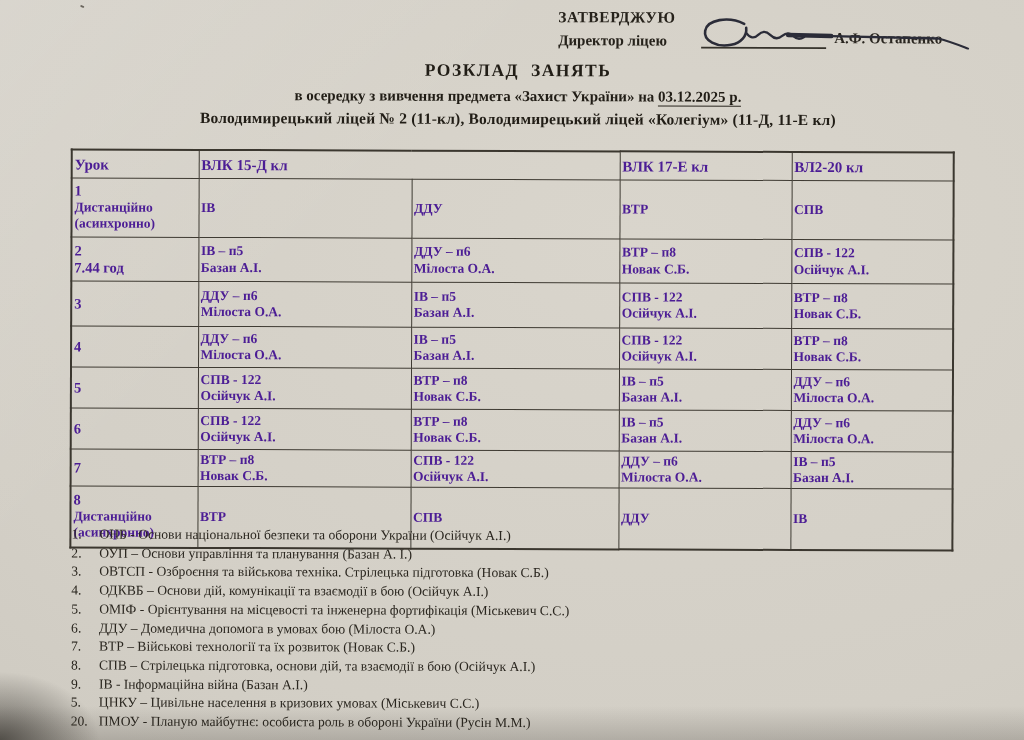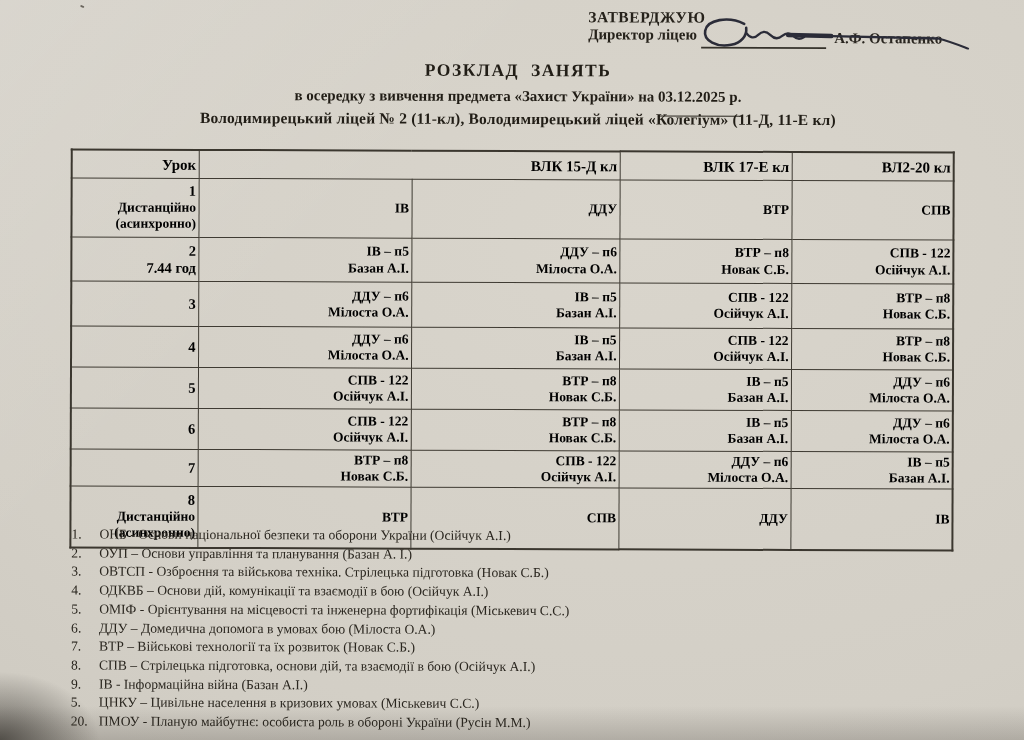--- a/index.html
+++ b/index.html
@@ -9,38 +9,38 @@
     background:
       radial-gradient(160px 110px at 0% 100%, rgba(22,19,15,0.60), rgba(22,19,15,0) 62%),
       linear-gradient(to top, rgba(55,50,44,0.22), rgba(55,50,44,0) 34px),
       linear-gradient(135deg, rgba(255,255,255,0.14), rgba(255,255,255,0) 32%),
       radial-gradient(1300px 900px at 62% 32%, #d9d5cc 0%, #d3cfc6 55%, #c9c5bc 100%);
   }
   .sheet{position:absolute;inset:0;transform:rotate(0.2deg);transform-origin:50% 50%;color:#26221b;}
   .speck{position:absolute;left:79px;top:7px;width:4px;height:2px;border-radius:2px;background:#57524a;opacity:.85;transform:rotate(20deg);}
 
   
-  .approval{position:absolute;left:587px;top:8px;font-weight:bold;}
+  .approval{position:absolute;left:557px;top:8px;font-weight:bold;}
   .approve-word{font-size:15.5px;letter-spacing:.6px;}
-  .director-row{font-size:15px;}
+  .director-row{margin-top:6px;font-size:15px;}
   .sig-name{position:absolute;left:833px;top:29px;font-size:15px;font-weight:bold;color:#2a2620;white-space:nowrap;}
   .sig-svg{position:absolute;left:697px;top:14px;pointer-events:none;}
 
   
   .titles{position:absolute;left:70px;right:60px;top:60px;text-align:center;font-weight:bold;color:#211d16;}
   .t1{font-size:17.5px;letter-spacing:1.5px;word-spacing:6px;}
   .t2{font-size:15px;margin-top:7px;}
-  .t2 .u{border-bottom:1.6px solid #2a261f;padding-bottom:11px;}
+  .t2 .u{border-bottom:1.6px solid #2a261f;padding-bottom:1px;}
   .t3{font-size:15.5px;margin-top:5px;letter-spacing:.2px;}
 
   
   table.sched{position:absolute;left:70px;top:150px;width:882px;border-collapse:collapse;table-layout:fixed;
     border:2.2px solid #3b372f;}
-  table.sched td,table.sched th{border:1.6px solid #3f3b33;text-align:right;vertical-align:middle;
-    font-weight:bold;color:#000000;font-size:13.5px;line-height:16.5px;padding:1px 2px;overflow:hidden;}
+  table.sched td,table.sched th{border:1.6px solid #3f3b33;text-align:left;vertical-align:middle;
+    font-weight:bold;color:#4c1d95;font-size:13.5px;line-height:16.5px;padding:1px 2px;overflow:hidden;}
   table.sched th{font-size:15px;height:25px;line-height:18px;}
   .lesson .cline:first-child{font-size:14.5px;}
   .row-0 td{height:56px;} .row-1 td{height:41px;} .row-2 td{height:42px;}
   .row-3 td{height:38px;} .row-4 td{height:38px;} .row-5 td{height:38px;}
   .row-6 td{height:34px;} .row-7 td{height:58px;}
   .row-1 .lesson .cline{font-size:14.5px;}
 
   
   .legend{position:absolute;left:72px;top:527px;right:40px;color:#2a261f;font-size:13.6px;line-height:18.7px;}
   .legend-item{display:flex;}

